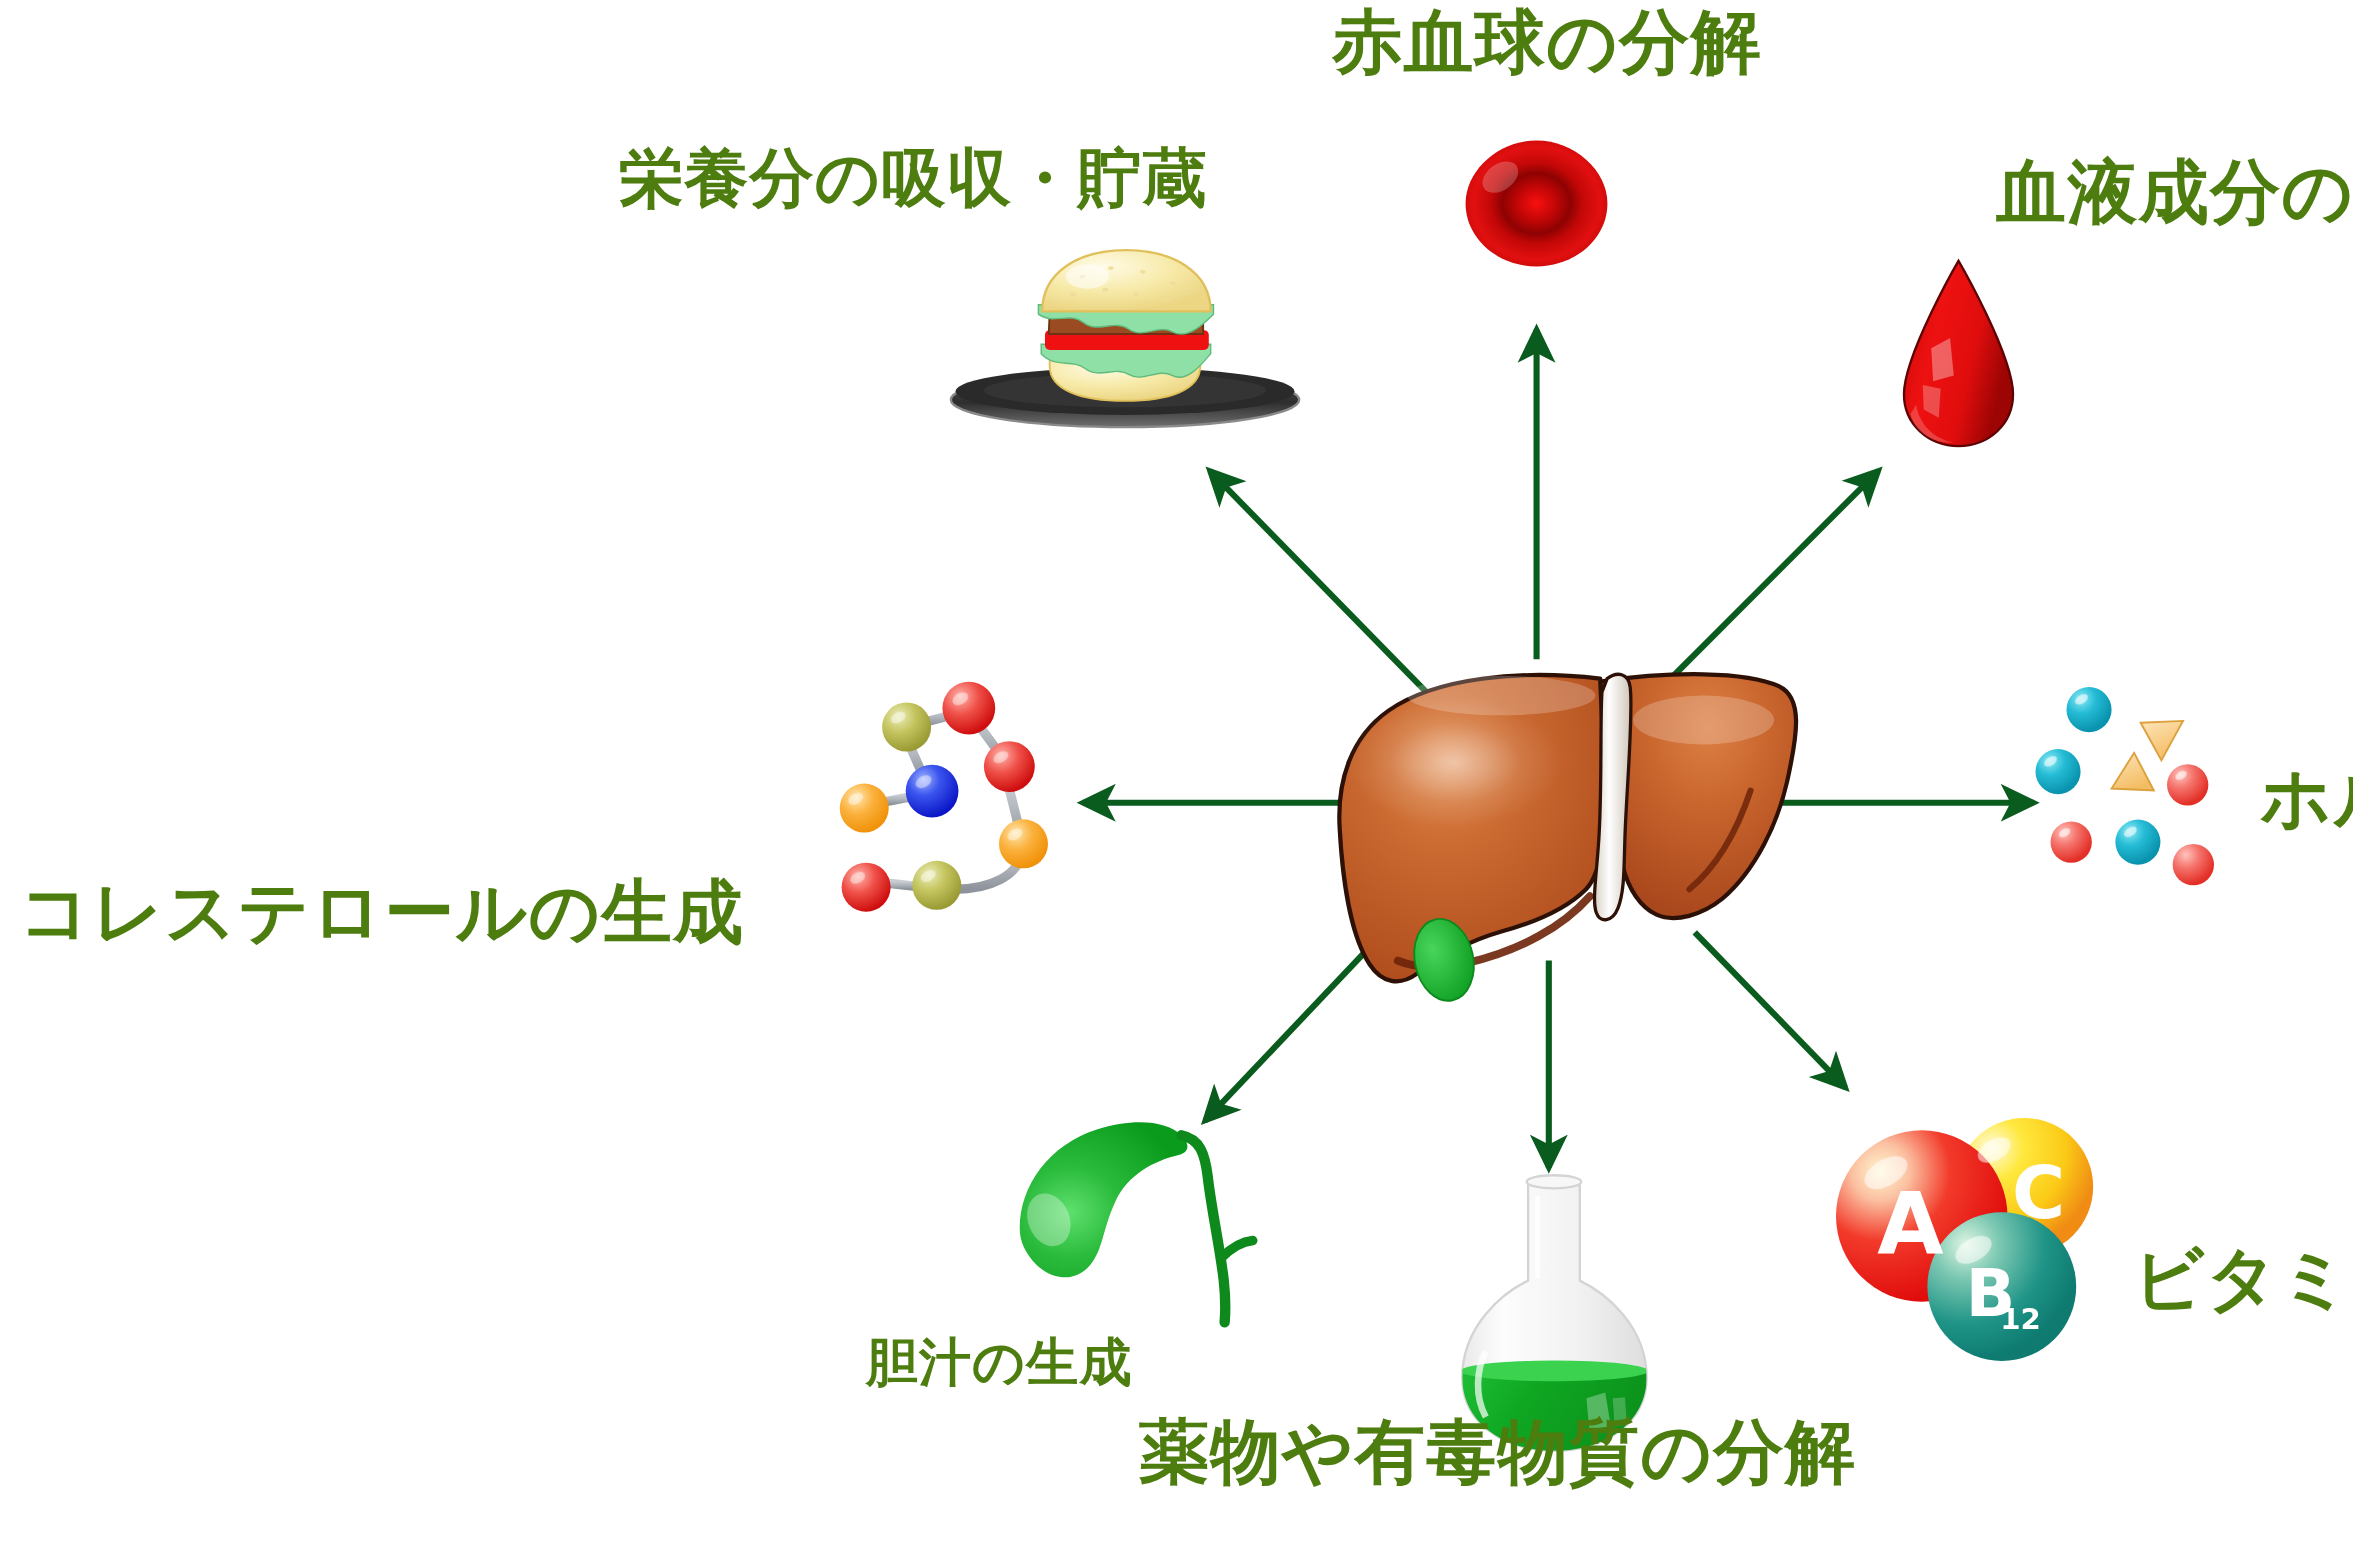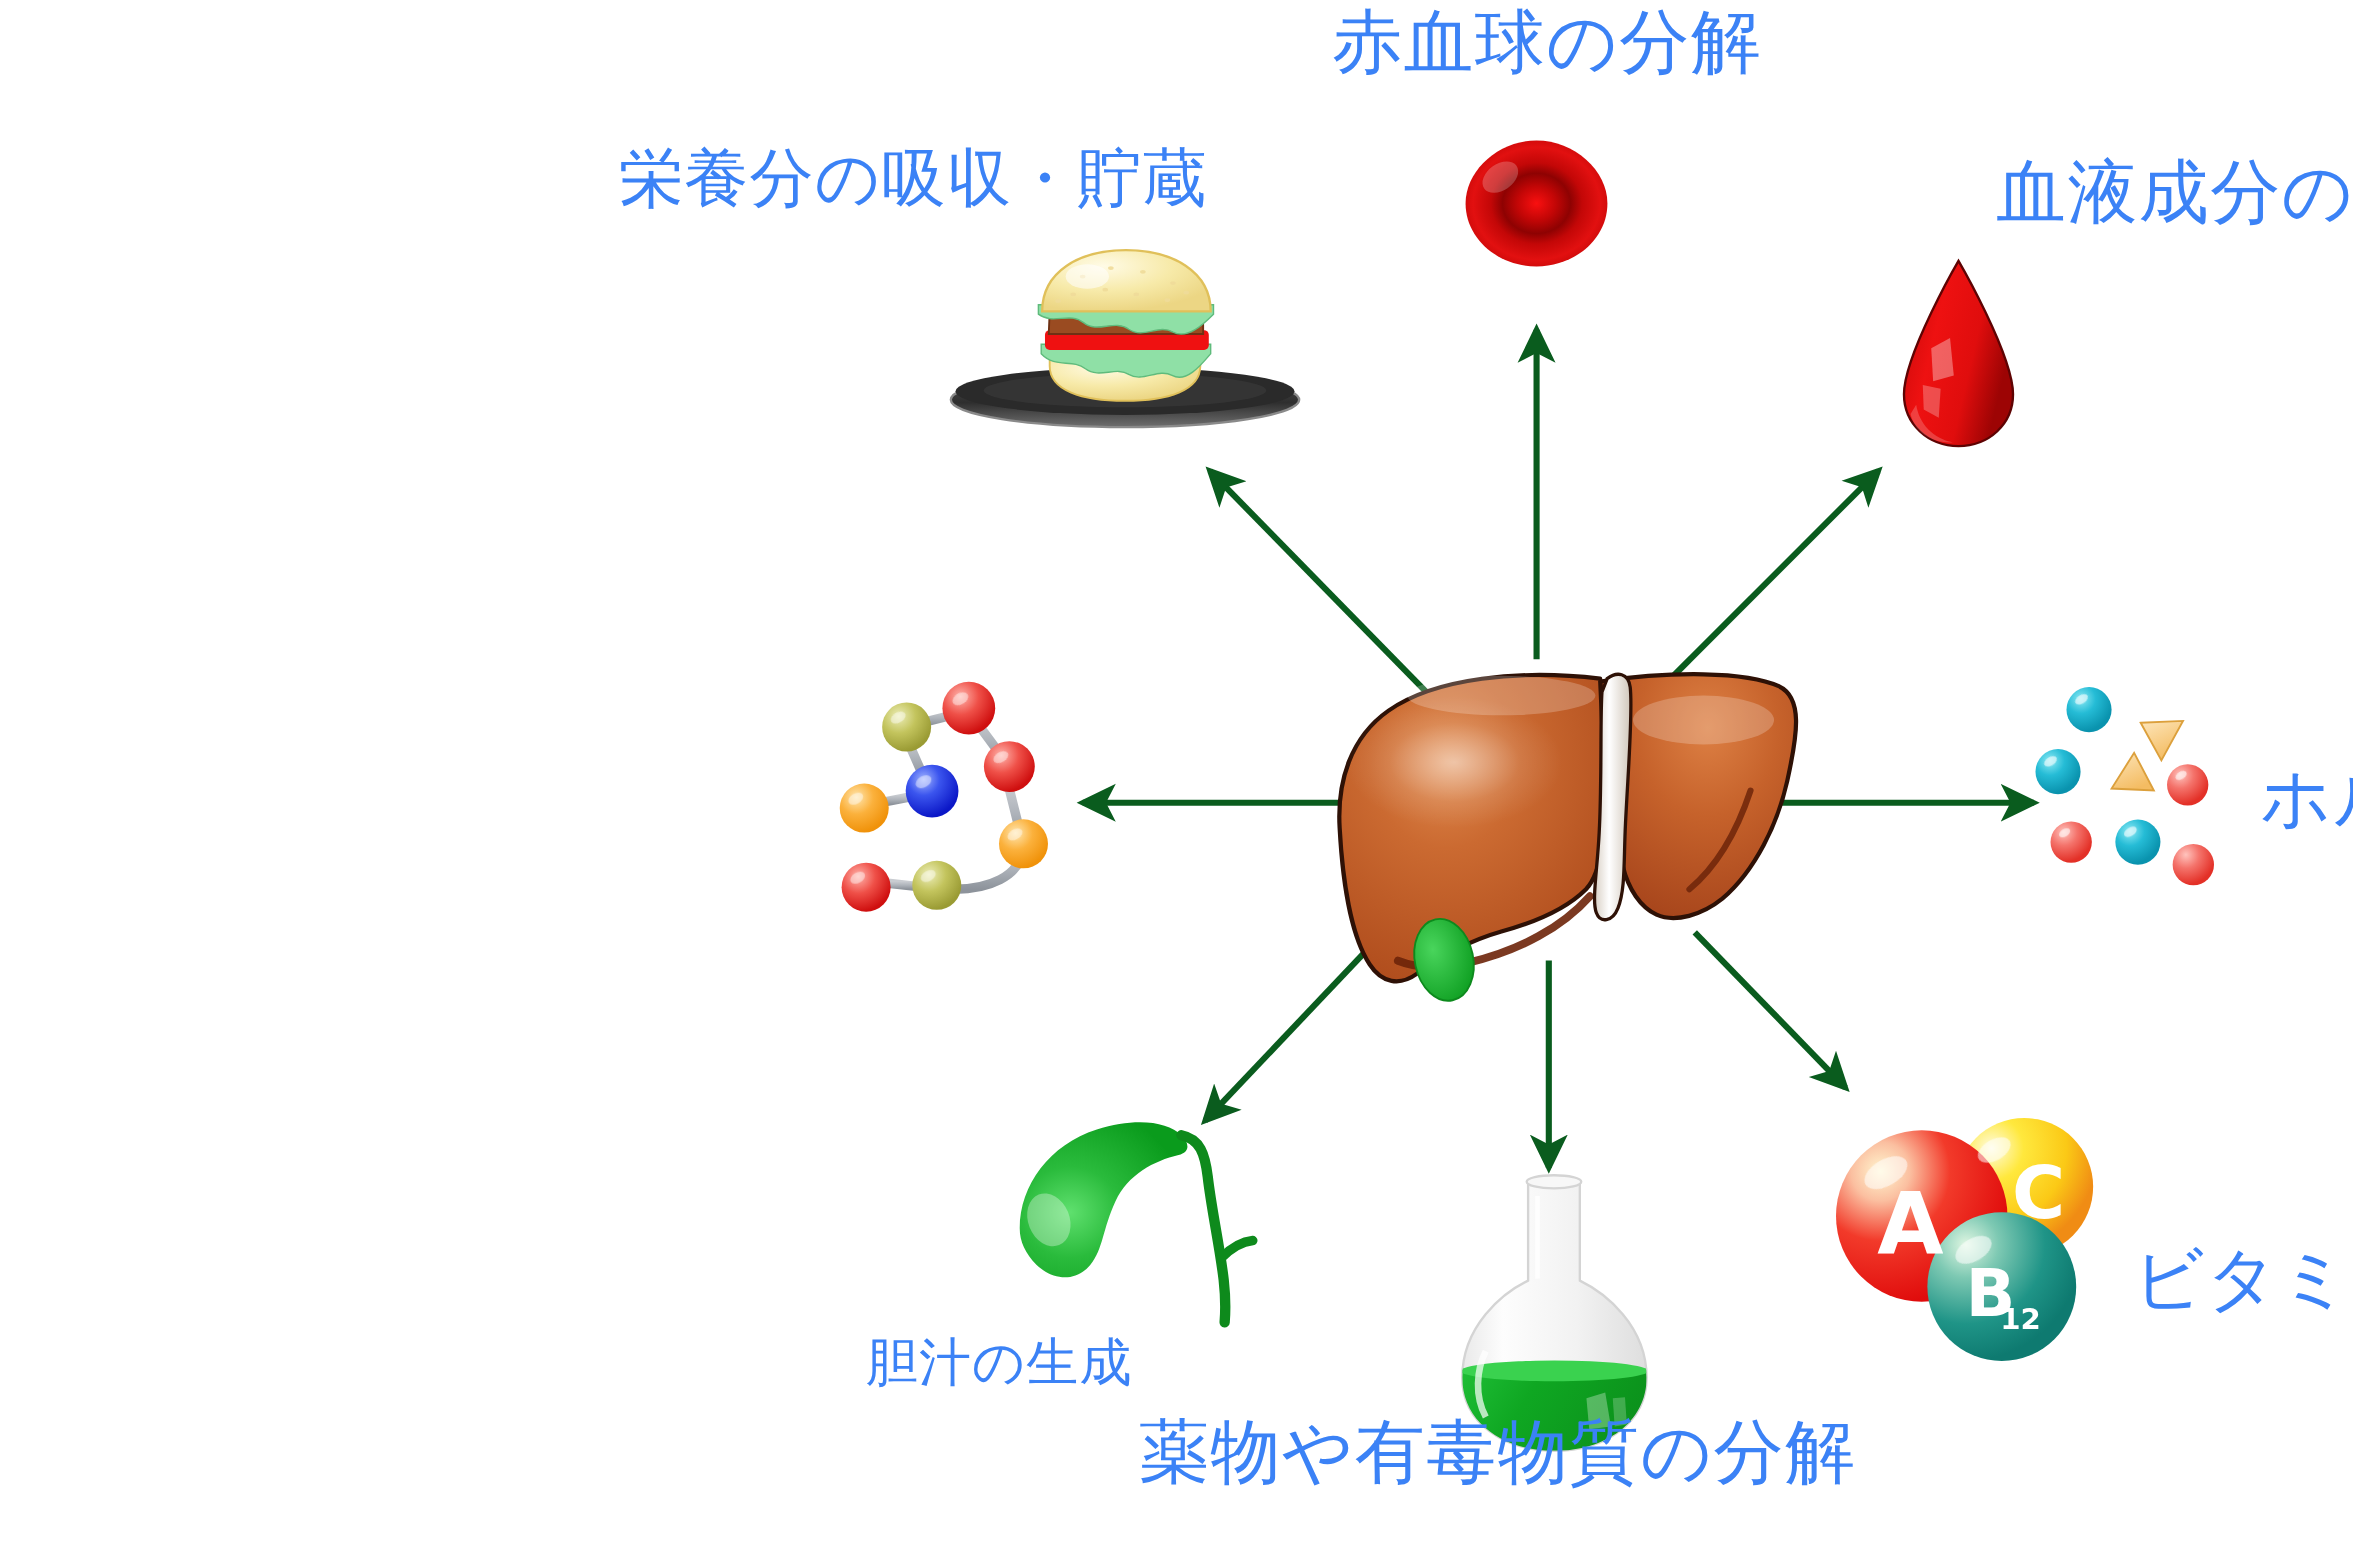--- a/index.html
+++ b/index.html
@@ -8,22 +8,22 @@
   }
   #stage{
     position:relative;
     width:3003px;
     height:1567px;
     background:#ffffff;
     overflow:hidden;
   }
   .label{
     position:absolute;
-    color:#3b82f6;
-    font-weight:400;
+    color:#4d7c0f;
+    font-weight:700;
     font-family:"DejaVu Sans","Liberation Sans",sans-serif;
     letter-spacing:0.02em;
     white-space:pre;
     line-height:1.18;
   }
   .lbl-rbc      { left:1332px; top:0.9px;    font-size:70px; }
   .lbl-nutrient { left:619px; top:141px;  font-size:64px; }
   .lbl-blood    { left:1996px; top:151px;  font-size:70px; }
   .lbl-protein  { left:19px;   top:706px; font-size:70px; }
   .lbl-hormone  { left:2260px; top:757px; font-size:70px; }
@@ -398,20 +398,21 @@
     </svg>
   </div>
 
   <div class="label lbl-rbc">赤血球の分解</div>
 
   <div class="label lbl-nutrient">栄養分の吸収・貯蔵</div>
 
   <div class="label lbl-blood">血液成分の生成</div>
 
   <div class="label lbl-protein">
+    <div>コレステロールの生成</div>
   </div>
 
   <div class="label lbl-hormone">ホルモンの生成</div>
 
   <div class="label lbl-vitamin">ビタミン類の吸収・貯蔵</div>
 
   <div class="label lbl-bile">胆汁の生成</div>
 
   <div class="label lbl-drug">薬物や有毒物質の分解</div>
 

